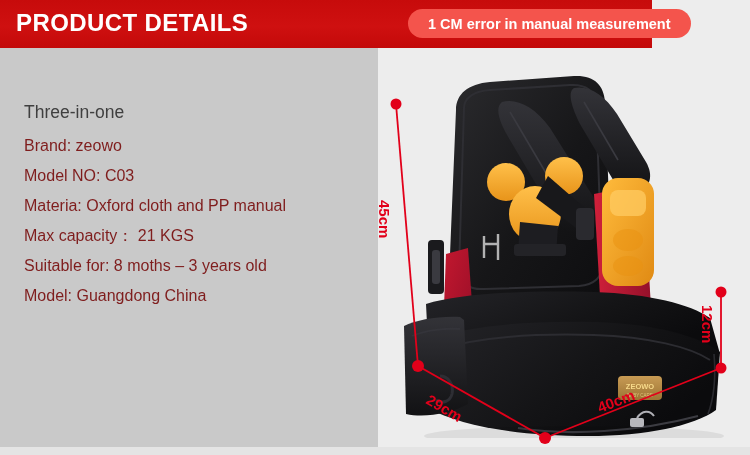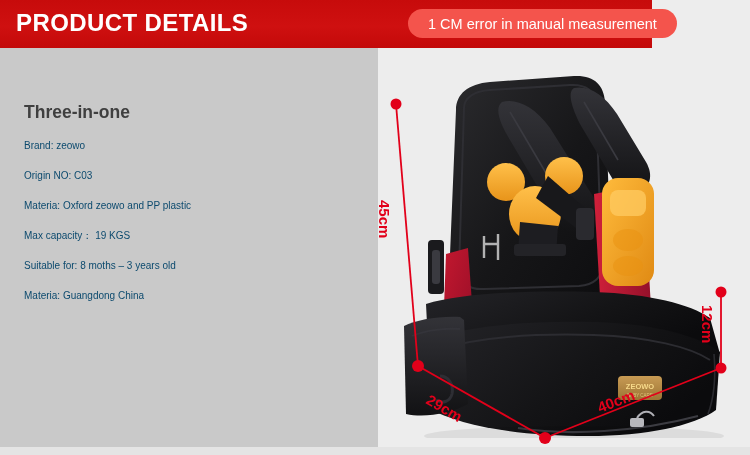--- a/index.html
+++ b/index.html
@@ -43,47 +43,47 @@
     height: 29px;
     padding: 0 20px;
     border-radius: 16px;
     background: #f4544c;
     display: flex;
     align-items: center;
     justify-content: center;
   }
   #header-badge-label {
     font-size: 14.5px;
-    font-weight: normal;
+    font-weight: bold;
     color: #ffffff;
     white-space: nowrap;
   }
 
   
   #info-panel {
     position: absolute;
     left: 0; top: 48px;
     width: 378px; height: 407px;
     background: #c9c9c9;
   }
   #info-inner {
     position: absolute;
     left: 24px; top: 52px;
     width: 340px;
   }
   .title-line {
     font-size: 17.5px;
-    font-weight: bold;
+    font-weight: normal;
     color: #3f3f3f;
     line-height: 25px;
     white-space: nowrap;
   }
   .spec-line {
-    font-size: 10px;
-    color: #0c4a6e;
+    font-size: 16px;
+    color: #7f1d1d;
     line-height: 30px;
     white-space: nowrap;
   }
 
   
   #stage {
     position: absolute;
     left: 378px; top: 48px;
     width: 372px; height: 407px;
     background: #ededed;
@@ -149,25 +149,25 @@
     <div id="header-badge">
       <span id="header-badge-label">1 CM error in manual measurement</span>
     </div>
   </div>
 
   <div id="info-panel">
     <div id="info-inner">
       <div class="title-line">Three-in-one</div>
       <div style="height:6px"></div>
       <div class="spec-line">Brand: zeowo</div>
-      <div class="spec-line">Origin NO: C03</div>
-      <div class="spec-line">Materia: Oxford zeowo and PP plastic</div>
-      <div class="spec-line">Max capacity：  19 KGS</div>
+      <div class="spec-line">Model NO: C03</div>
+      <div class="spec-line">Materia: Oxford cloth and PP manual</div>
+      <div class="spec-line">Max capacity：  21 KGS</div>
       <div class="spec-line">Suitable for: 8 moths – 3 years old</div>
-      <div class="spec-line">Materia: Guangdong China</div>
+      <div class="spec-line">Model: Guangdong China</div>
     </div>
   </div>
 
   <div id="stage"></div>
 
   <svg id="product" viewBox="0 0 340 380">
     <defs>
       <linearGradient id="blkA" x1="0" y1="0" x2="1" y2="1">
         <stop offset="0%" stop-color="#2b2b2e"></stop>
         <stop offset="55%" stop-color="#161618"></stop>

